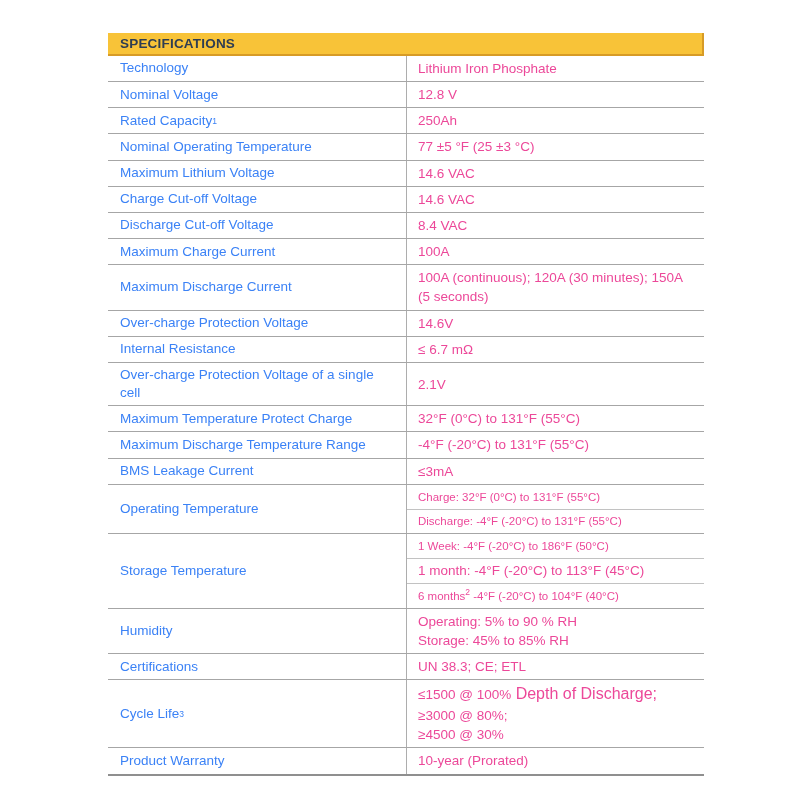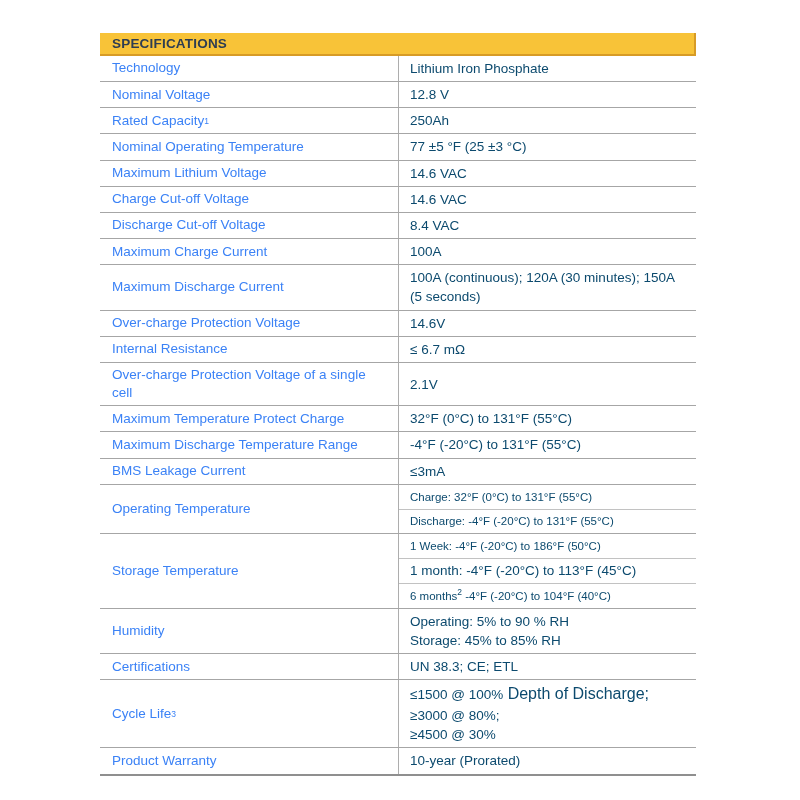--- a/index.html
+++ b/index.html
@@ -10,21 +10,21 @@
   }
   .page {
     position: relative;
     width: 800px;
     height: 800px;
     background: #ffffff;
     overflow: hidden;
   }
   .spec-wrap {
     position: absolute;
-    left: 100px;
+    left: 108px;
     top: 33px;
     width: 596px;
   }
   .spec-header {
     box-sizing: border-box;
     height: 23px;
     display: flex;
     align-items: center;
     padding: 0 12px;
     background: #F8C338;
@@ -60,21 +60,21 @@
     border-left: 1px solid #ADADAD;
     display: flex;
     flex-direction: column;
   }
   .subcell {
     box-sizing: border-box;
     flex: 1;
     min-height: 24px;
     padding: 3px 8px 3px 11px;
     font-size: 13.5px;
-    color: #0c4a6e;
+    color: #ec4899;
     display: flex;
     flex-direction: column;
     justify-content: center;
   }
   .subcell + .subcell {
     border-top: 1px solid #C2C2C2;
   }
   .line { line-height: 1.42; }
   .line.small { font-size: 11.5px; }
   .part.psmall { font-size: 16px; }

